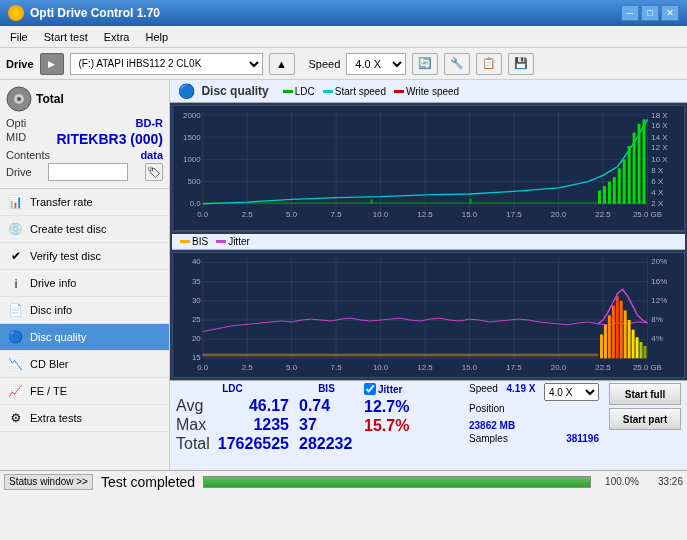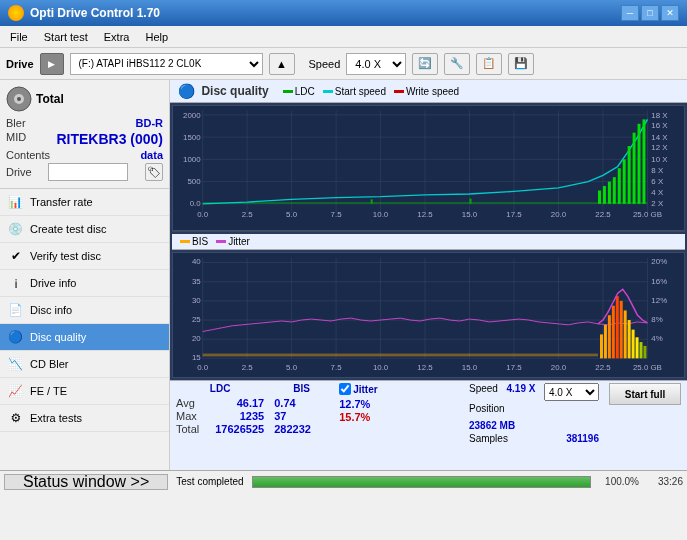--- a/index.html
+++ b/index.html
@@ -134,21 +134,21 @@
       background: #e8f0ff;
       border-top: 1px solid #aaa;
       padding: 2px 6px;
       display: flex;
       align-items: flex-start;
       gap: 10px;
       height: 90px;
     }
     .stats-col { display: flex; flex-direction: column; gap: 1px; }
     .stats-header { font-weight: bold; color: #0000aa; text-align: center; font-size: 10px; padding-bottom: 2px; }
-    .stats-row { display: flex; justify-content: space-between; gap: 16px; font-size: 11px; }
+    .stats-row { display: flex; justify-content: space-between; gap: 8px; font-size: 16px; }
     .stats-label { color: #333; }
     .stats-value { color: #0000cc; font-weight: bold; }
     .stats-value.red { color: #cc0000; }
     input[type=checkbox] { width: 12px; height: 12px; }
     .speed-info { display: flex; flex-direction: column; gap: 2px; font-size: 10px; }
     .start-btns { display: flex; flex-direction: column; gap: 3px; }
     .start-btn {
       width: 72px;
       height: 22px;
       background: linear-gradient(to bottom, #f8f8f8, #d8d8d8);
@@ -164,22 +164,22 @@
       border-top: 1px solid #aaa;
       height: 22px;
       display: flex;
       align-items: center;
       padding: 0 4px;
       gap: 4px;
     }
     .status-window-btn {
       background: #e0e0e0;
       border: 1px solid #aaa;
-      padding: 1px 18px;
-      font-size: 16px;
+      padding: 1px 4px;
+      font-size: 10px;
       cursor: pointer;
       height: 16px;
       display: flex;
       align-items: center;
     }
     .progress-bar-outer {
       flex: 1;
       height: 12px;
       background: white;
       border: 1px solid #888;
@@ -241,21 +241,21 @@
     <div class="disc-info-section">
       <div class="disc-section-header">
         <svg class="disc-section-icon" viewBox="0 0 26 26">
           <circle cx="13" cy="13" r="12" fill="#888" stroke="#555" stroke-width="1"></circle>
           <circle cx="13" cy="13" r="5" fill="#ccc"></circle>
           <circle cx="13" cy="13" r="2" fill="#555"></circle>
         </svg>
         <span class="disc-section-title">Total</span>
       </div>
       <div class="disc-row">
-        <span class="disc-row-label">Bler</span>
+        <span class="disc-row-label">Opti</span>
         <span class="disc-row-value">BD-R</span>
       </div>
       <div class="disc-row">
         <span class="disc-row-label">MID</span>
         <span class="disc-row-value" style="font-size:14px">RITEKBR3 (000)</span>
       </div>
       <div class="disc-row">
         <span class="disc-row-label">Contents</span>
         <span class="disc-row-value">data</span>
       </div>
@@ -543,26 +543,27 @@
           <span style="color:#0000cc;font-weight:bold;">23862 MB</span>
         </div>
         <div style="display:flex;justify-content:space-between;gap:6px;">
           <span>Samples</span>
           <span style="color:#0000cc;font-weight:bold;">381196</span>
         </div>
       </div>
 
       <div class="start-btns">
         <button class="start-btn">Start full</button>
+        <button class="start-btn">Start part</button>
       </div>
     </div>
   </div>
 </div>
 
 <div class="status-bar">
   <button class="status-window-btn">Status window &gt;&gt;</button>
-  <span style="font-size:10px;margin-left:4px;">Test completed</span>
+  <span style="font-size:14px;margin-left:4px;">Test completed</span>
   <div class="progress-bar-outer">
     <div class="progress-bar-inner" style="width:100%;"></div>
   </div>
   <span class="status-pct">100.0%</span>
   <span class="status-time">33:26</span>
 </div>
 
 </body></html>

